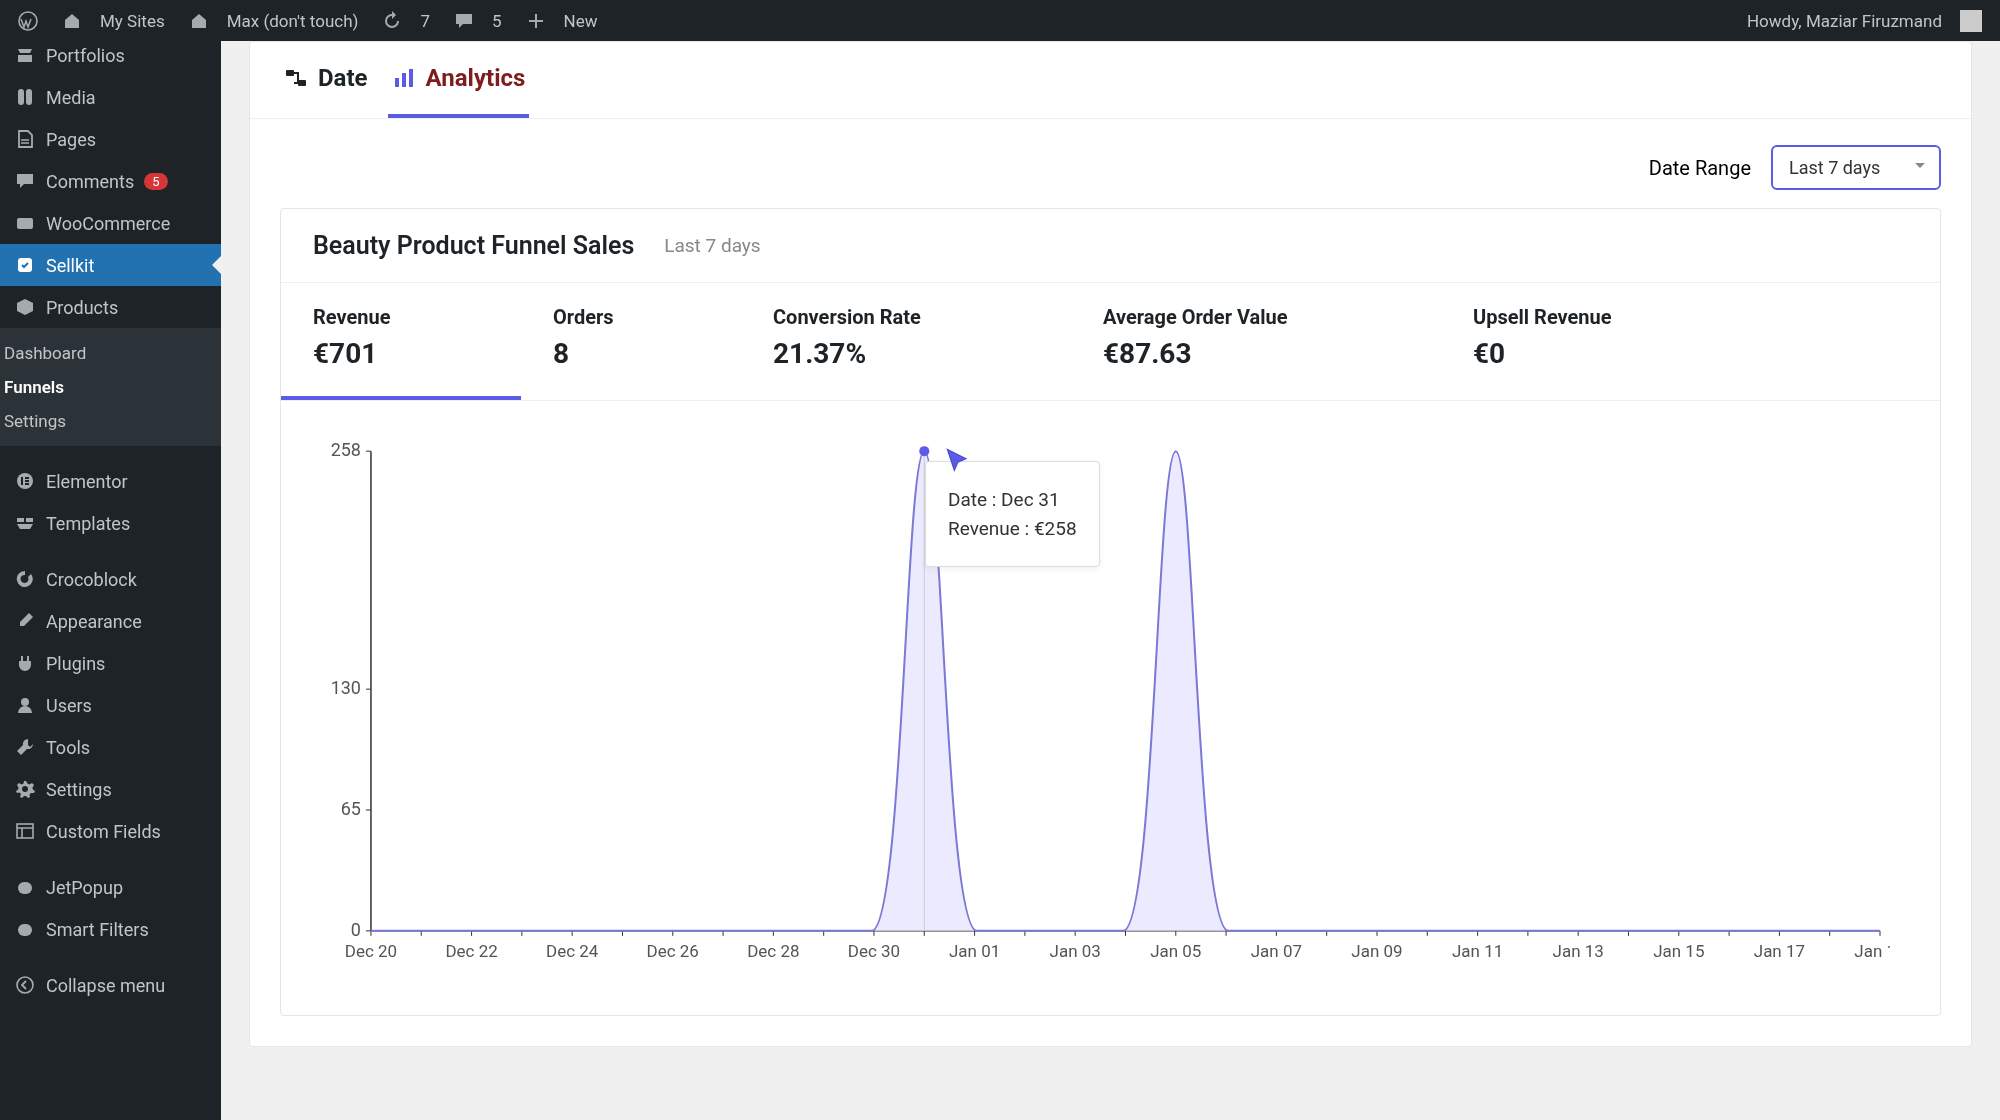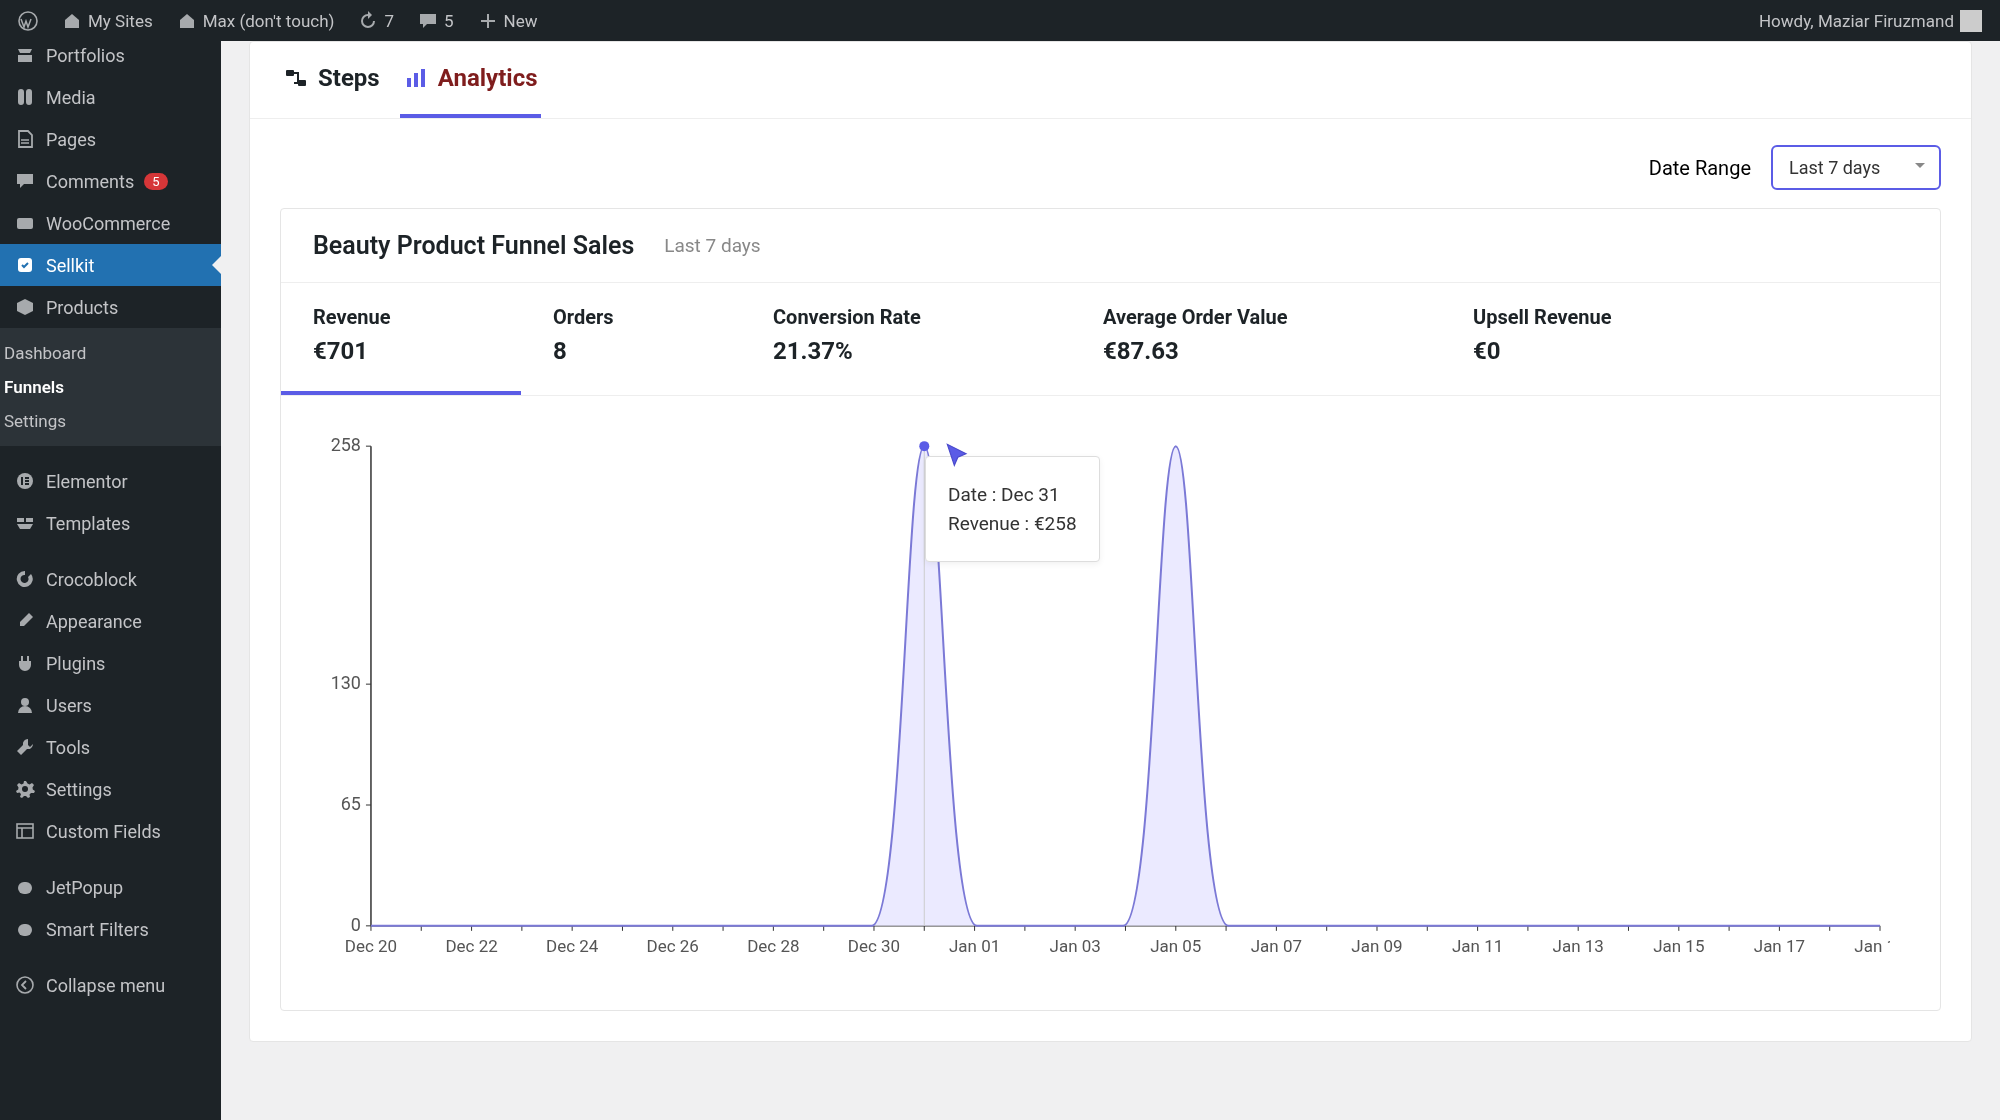--- a/index.html
+++ b/index.html
@@ -1,19 +1,19 @@
 <!DOCTYPE html>
 <html><head>
 <meta charset="utf-8">
 <style>
 * { box-sizing: border-box; margin: 0; padding: 0; }
 body { font-family: -apple-system, BlinkMacSystemFont, "Segoe UI", Roboto, sans-serif; background: #f0f0f1; overflow: hidden; }
 .adminbar { height: 41px; background: #1d2327; color: #c3c4c7; display: flex; align-items: center; padding: 0 10px; font-size: 17px; justify-content: space-between; }
 .adminbar-left, .adminbar-right { display: flex; align-items: center; gap: 8px; }
-.adminbar-left > div, .adminbar-right > div { display: flex; align-items: center; gap: 6px; padding: 0 8px; height: 41px; cursor: pointer; }
+.adminbar-left > div, .adminbar-right > div { display: flex; align-items: center; gap: 18px; padding: 0 8px; height: 41px; cursor: pointer; }
 .adminbar svg { width: 20px; height: 20px; fill: #a7aaad; }
 .avatar { width: 22px; height: 22px; background: #ccc; display: inline-block; }
 
 .layout { display: flex; height: calc(100vh - 41px); }
 .sidebar { width: 221px; background: #1d2327; color: #c3c4c7; font-size: 18px; overflow-y: auto; flex-shrink: 0; position: relative; }
 .sidebar .menu-item { display: flex; align-items: center; gap: 10px; padding: 10px 14px; cursor: pointer; position: relative; }
 .sidebar .menu-item.cut { padding-top: 3px; }
 .sidebar .menu-item.active { background: #2271b1; color: #fff; }
 .sidebar .menu-item.active::after { content: ""; position: absolute; right: -1px; top: 50%; transform: translateY(-50%); border: 10px solid transparent; border-right-color: #f0f0f1; }
 .sidebar .submenu { background: #2c3338; padding: 8px 0; }
@@ -42,21 +42,21 @@
 .card-subtitle { font-size: 19px; color: #888; }
 
 .metrics { display: flex; border-bottom: 1px solid #eee; }
 .metric { padding: 22px 32px 26px; border-bottom: 4px solid transparent; cursor: pointer; min-width: 140px; }
 .metric:nth-child(1) { min-width: 240px; }
 .metric:nth-child(2) { min-width: 220px; }
 .metric:nth-child(3) { min-width: 330px; }
 .metric:nth-child(4) { min-width: 370px; }
 .metric.active { border-bottom-color: #5b5ce6; }
 .metric-label { font-size: 20px; font-weight: 700; color: #1d2327; margin-bottom: 8px; }
-.metric-value { font-size: 24px; font-weight: 700; color: #1d2327; }
+.metric-value { font-size: 28px; font-weight: 700; color: #1d2327; }
 
 .chart-wrap { padding: 30px 50px 40px 30px; position: relative; }
 #chart { width: 100%; height: 540px; }
 .tooltip { position: absolute; background: #fff; border: 1px solid #ddd; border-radius: 4px; padding: 20px 22px; font-size: 19px; color: #333; box-shadow: 0 2px 6px rgba(0,0,0,0.06); }
 .tooltip div { margin: 6px 0; }
 .cursor-arrow { position: absolute; pointer-events: none; }
 </style>
 </head>
 <body>
 
@@ -302,21 +302,21 @@
 
   <div class="main">
     <div class="tabs-wrap">
       <div class="tabs">
         <div class="tab">
           <svg viewBox="0 0 24 24" fill="#1d2327">
               <rect x="2" y="4" width="8" height="6" rx="1"></rect>
               <rect x="14" y="14" width="8" height="6" rx="1"></rect>
               <path d="M10 7h4v10h-4" stroke="#1d2327" stroke-width="2" fill="none"></path>
             </svg>
-          <span>Steps</span>
+          <span>Date</span>
         </div>
         <div class="tab active">
           <svg viewBox="0 0 24 24" fill="#5b5ce6">
               <rect x="3" y="12" width="4" height="9"></rect>
               <rect x="10" y="7" width="4" height="14"></rect>
               <rect x="17" y="3" width="4" height="18"></rect>
             </svg>
           <span>Analytics</span>
         </div>
       </div>

